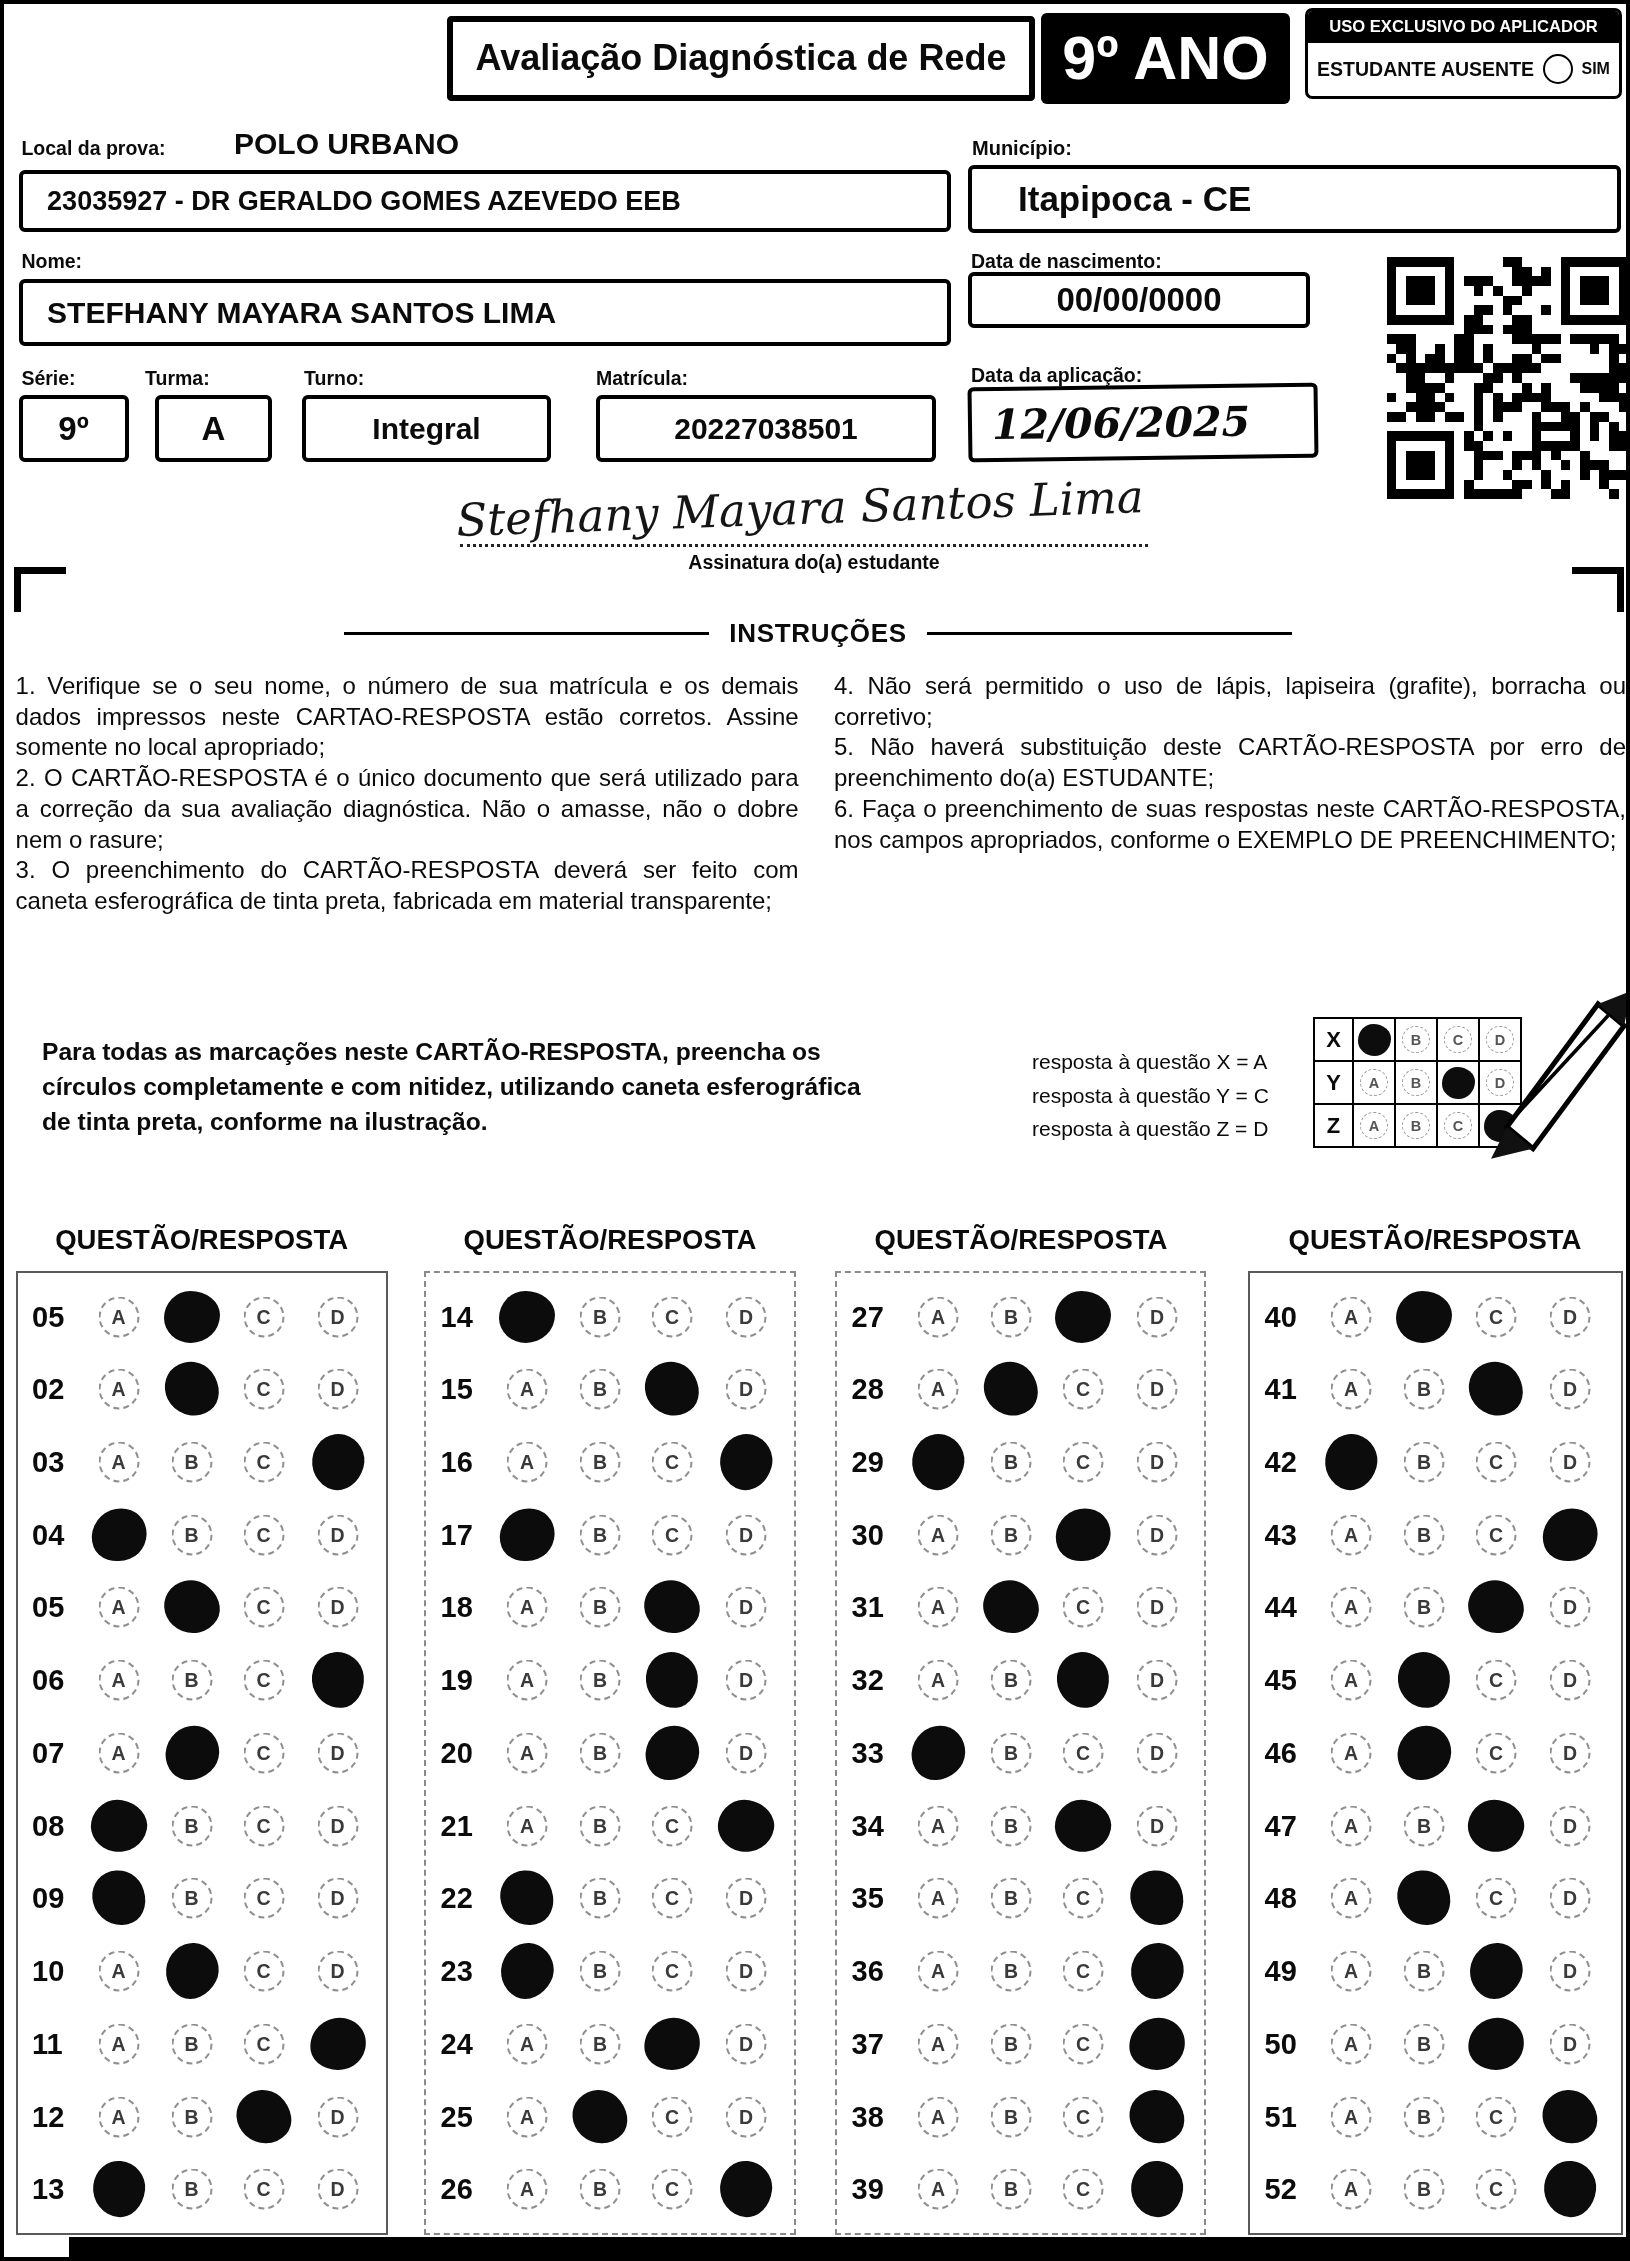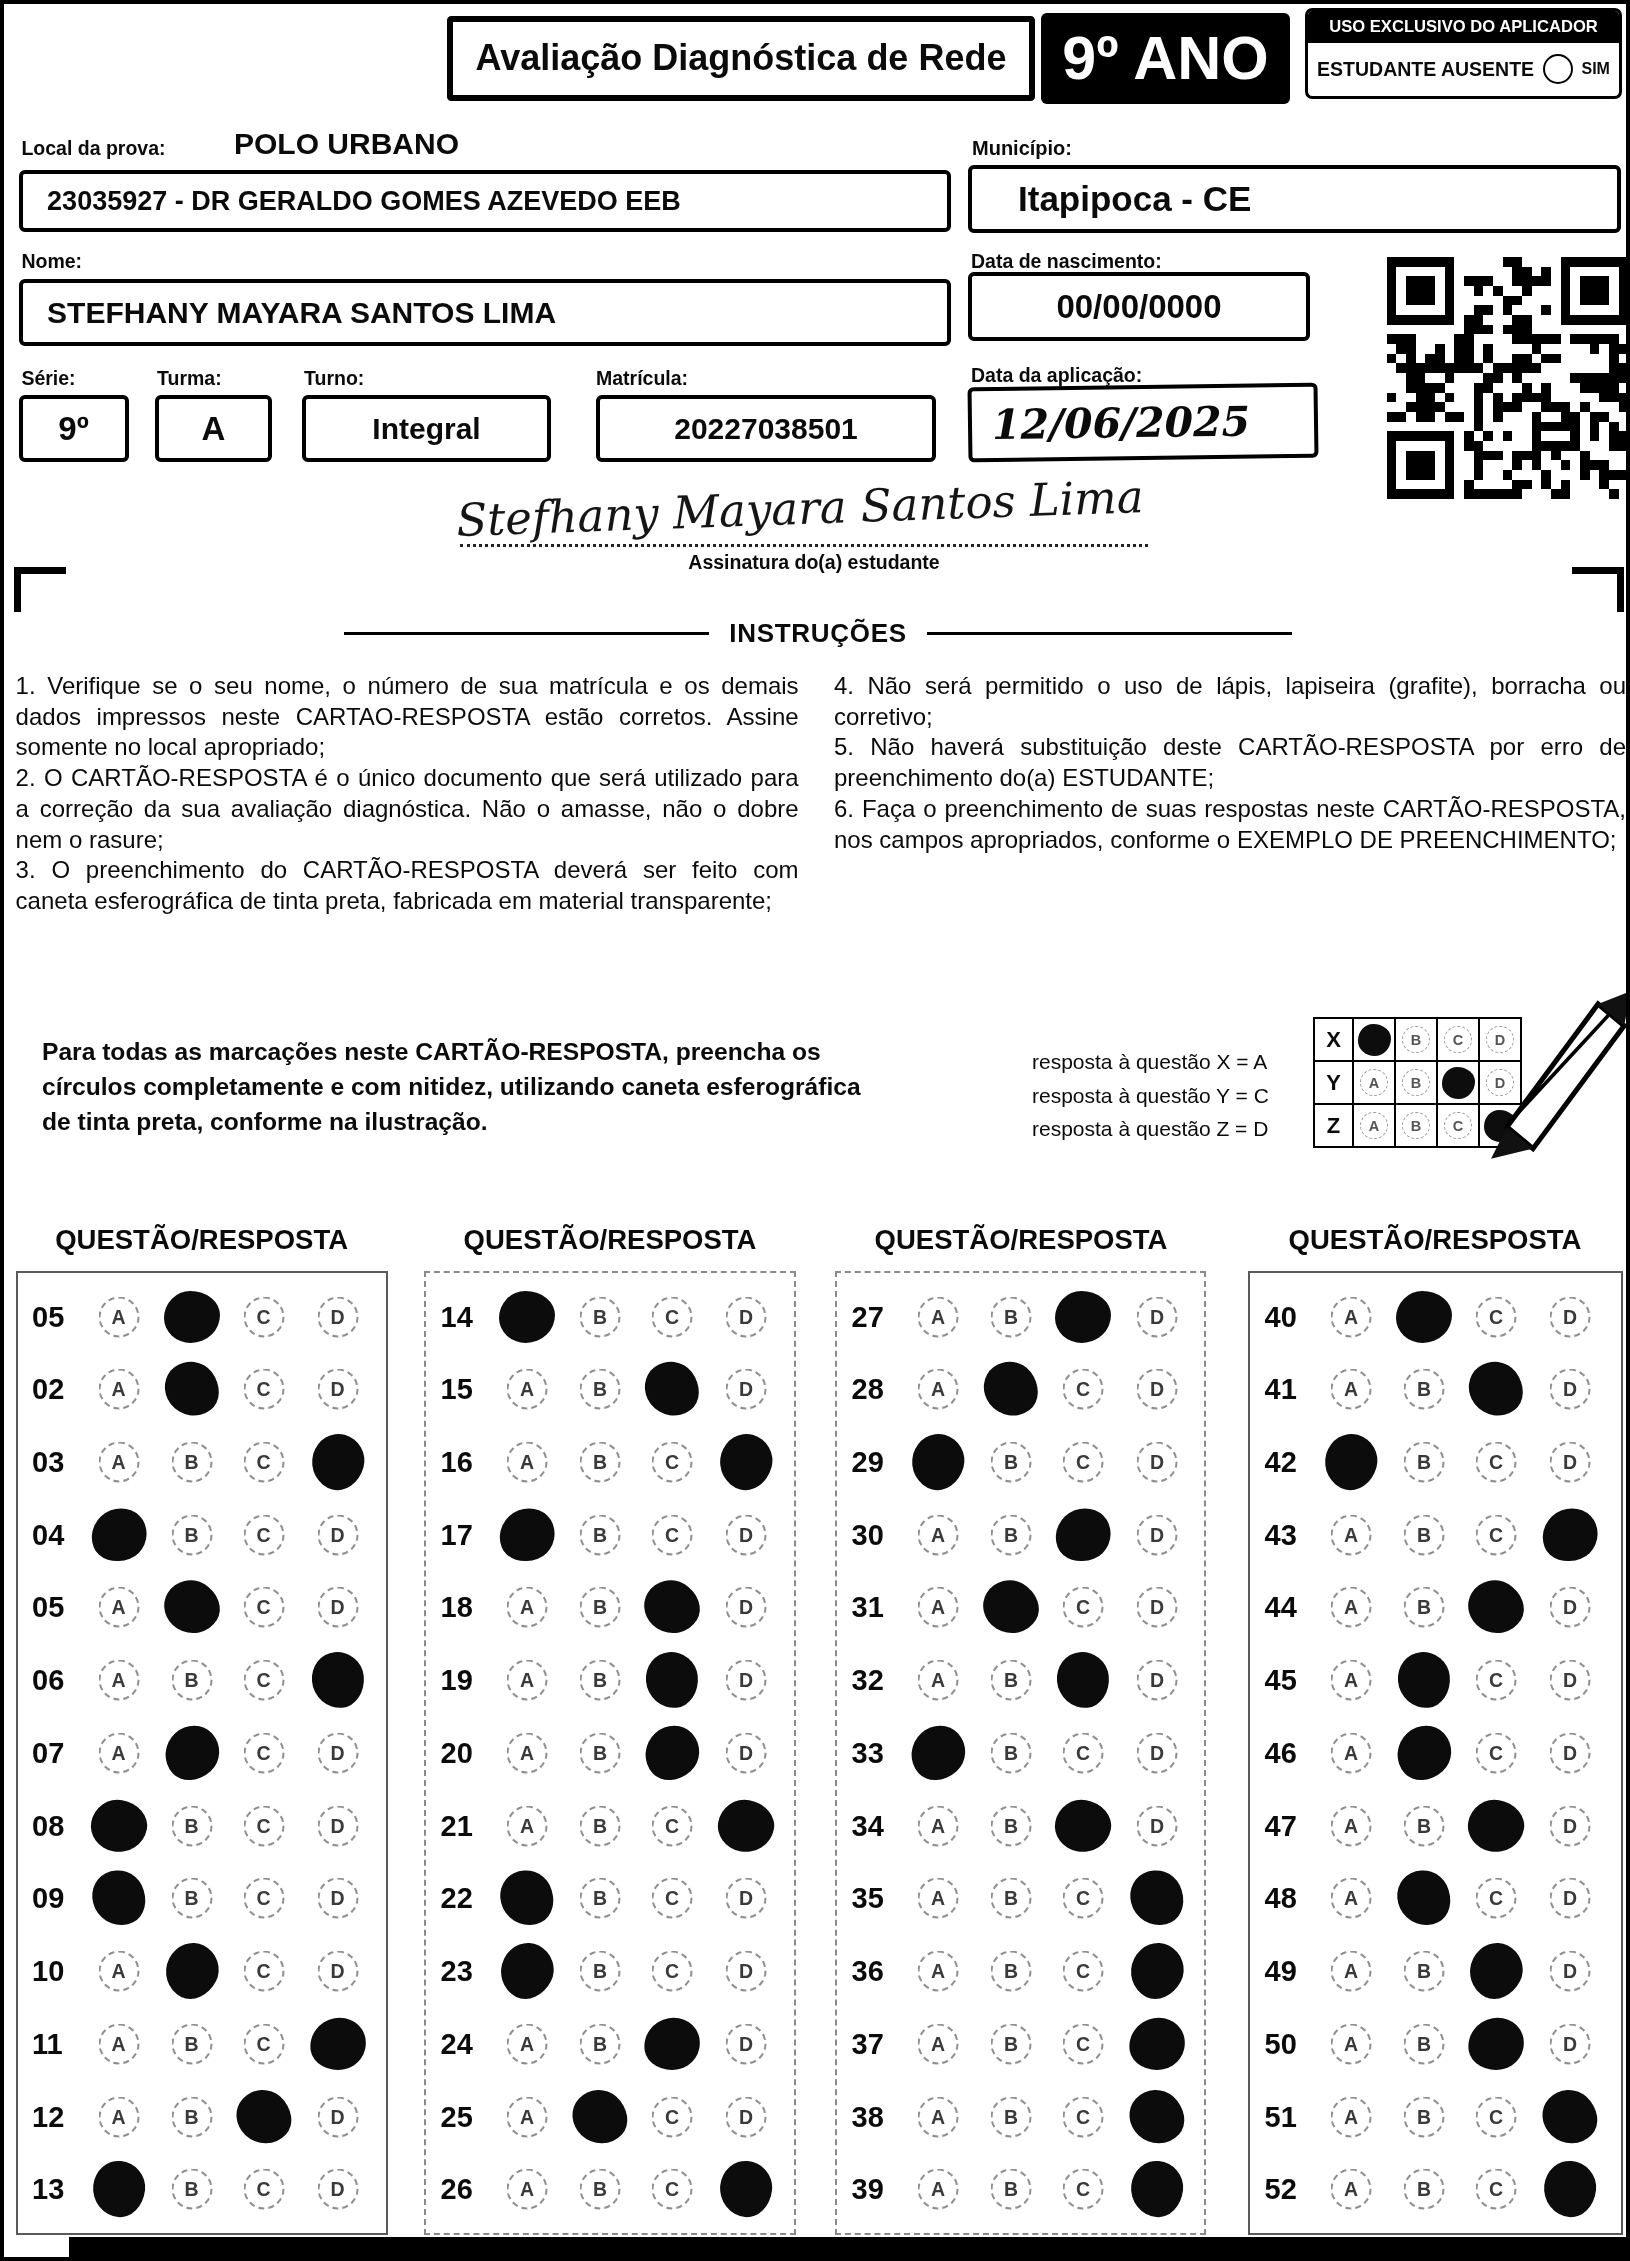--- a/index.html
+++ b/index.html
@@ -97,21 +97,21 @@
   <div class="fvalue-big" style="left:230px;top:123px;">POLO URBANO</div>
   <div class="flabel" style="left:968px;top:133px;font-size:20px;">Município:</div>
 
   <div class="fbox" style="left:14.5px;top:166px;width:932px;height:62px;font-size:27px;padding-left:24.6px;">23035927 - DR GERALDO GOMES AZEVEDO EEB</div>
   <div class="fbox" style="left:964px;top:161px;width:653px;height:68px;font-size:35px;padding-left:46px;">Itapipoca - CE</div>
 
   <div class="flabel" style="left:17.4px;top:246px;">Nome:</div>
   <div class="flabel" style="left:967px;top:246px;">Data de nascimento:</div>
 
   <div class="fbox" style="left:14.5px;top:275px;width:932px;height:67px;font-size:30px;padding-left:24.6px;">STEFHANY MAYARA SANTOS LIMA</div>
-  <div class="fbox center" style="left:964px;top:268px;width:342px;height:69px;font-size:33px;">00/00/0000</div>
+  <div class="fbox center" style="left:964px;top:268px;width:342px;height:56px;font-size:33px;">00/00/0000</div>
 
   <div class="abs qr-wrap"><svg viewBox="0 0 25 25" xmlns="http://www.w3.org/2000/svg">
         <rect x="0" y="0" width="25" height="25" fill="#fff"></rect>
         <g fill="#000">
           <rect x="12" y="0" width="1" height="1"></rect>
           <rect x="13" y="0" width="1" height="1"></rect>
           <rect x="13" y="1" width="1" height="1"></rect>
           <rect x="14" y="1" width="1" height="1"></rect>
           <rect x="16" y="1" width="1" height="1"></rect>
           <rect x="8" y="2" width="1" height="1"></rect>
@@ -324,21 +324,21 @@
           <rect x="18" y="0" width="7" height="7"></rect>
           <rect x="19" y="1" width="5" height="5" fill="#fff"></rect>
           <rect x="20" y="2" width="3" height="3" fill="#000"></rect>
           <rect x="0" y="18" width="7" height="7"></rect>
           <rect x="1" y="19" width="5" height="5" fill="#fff"></rect>
           <rect x="2" y="20" width="3" height="3" fill="#000"></rect>
         </g>
       </svg></div>
 
   <div class="flabel" style="left:17.4px;top:363px;">Série:</div>
-  <div class="flabel" style="left:153px;top:363px;">Turma:</div>
+  <div class="flabel" style="left:141px;top:363px;">Turma:</div>
   <div class="flabel" style="left:300px;top:363px;">Turno:</div>
   <div class="flabel" style="left:592px;top:363px;">Matrícula:</div>
   <div class="flabel" style="left:967px;top:360px;">Data da aplicação:</div>
 
   <div class="fbox center" style="left:14.5px;top:391px;width:110px;height:67px;font-size:33px;">9º</div>
   <div class="fbox center" style="left:151px;top:391px;width:117px;height:67px;font-size:33px;">A</div>
   <div class="fbox center" style="left:298px;top:391px;width:249px;height:67px;font-size:30px;">Integral</div>
   <div class="fbox center" style="left:592px;top:391px;width:340px;height:67px;font-size:30px;">20227038501</div>
   <div class="fbox handwriting aplicacao-value" style="left:964px;top:381px;width:350px;height:75px;transform:rotate(-0.8deg);">12/06/2025</div>
 

